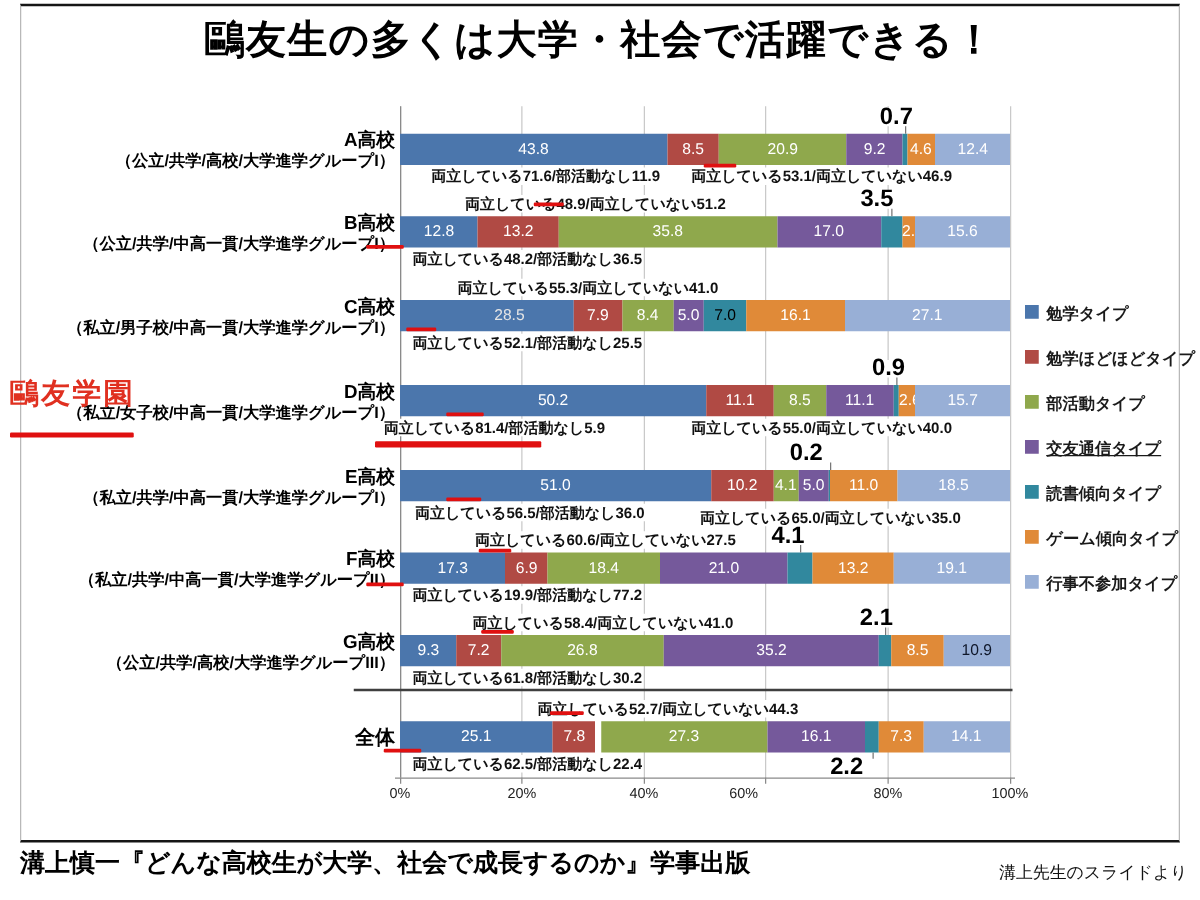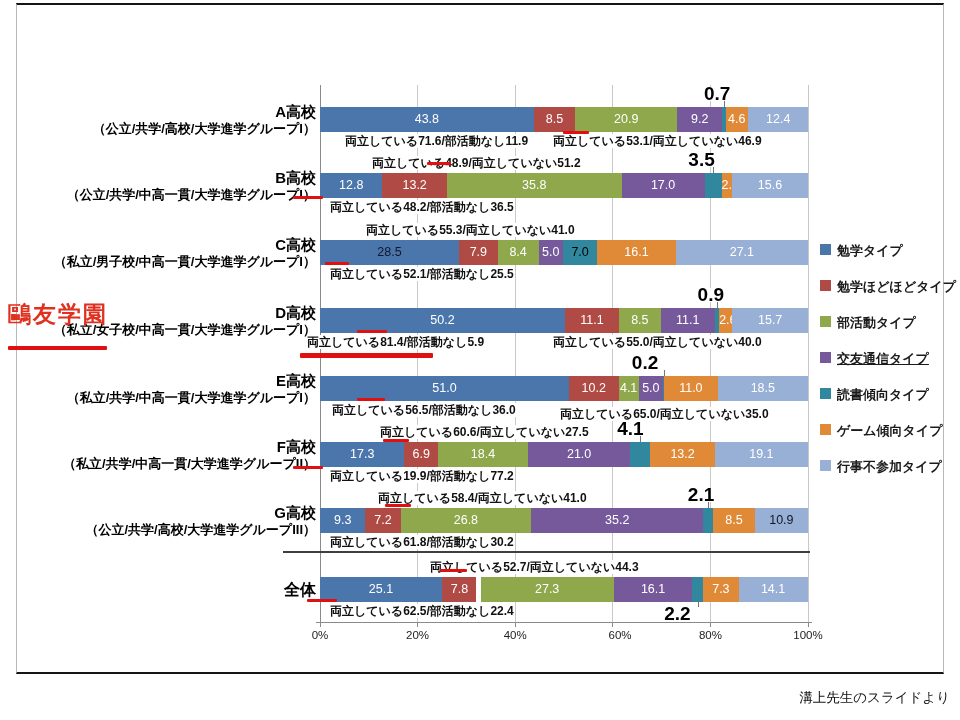--- a/index.html
+++ b/index.html
@@ -29,33 +29,34 @@
   .legend-sw{width:11px;height:11px;}
   .legend-lab{font-size:13px;font-weight:600;color:#1a1a1a;white-space:nowrap;}
   .caption{left:16px;top:677px;font-size:20px;font-weight:700;white-space:nowrap;}
   .srcnote{right:10px;top:689px;font-size:13.5px;font-weight:500;color:#111;white-space:nowrap;}
 </style>
 </head>
 <body>
 
 <div class="slide">
   <div class="abs frame"></div>
+  <div class="abs title">鷗友生の多くは大学・社会で活躍できる！</div>
   <div class="abs" id="chart">
       <div class="abs grid" style="left: 319.5px; top: 85px; height: 537px;"></div>
       <div class="abs tick" style="left: 319.5px; top: 622px;"></div>
       <div class="abs ticklab" style="left: 320px; top: 629px;">0%</div>
       <div class="abs grid" style="left: 417.1px; top: 85px; height: 537px;"></div>
       <div class="abs tick" style="left: 417.1px; top: 622px;"></div>
       <div class="abs ticklab" style="left: 417.6px; top: 629px;">20%</div>
       <div class="abs grid" style="left: 514.7px; top: 85px; height: 537px;"></div>
       <div class="abs tick" style="left: 514.7px; top: 622px;"></div>
       <div class="abs ticklab" style="left: 515.2px; top: 629px;">40%</div>
       <div class="abs grid" style="left: 612.3px; top: 85px; height: 537px;"></div>
       <div class="abs tick" style="left: 612.3px; top: 622px;"></div>
-      <div class="abs ticklab" style="left: 620px; top: 629px;">60%</div>
+      <div class="abs ticklab" style="left: 595px; top: 629px;">60%</div>
       <div class="abs grid" style="left: 709.9px; top: 85px; height: 537px;"></div>
       <div class="abs tick" style="left: 709.9px; top: 622px;"></div>
       <div class="abs ticklab" style="left: 710.4px; top: 629px; text-align: right;">80%</div>
       <div class="abs grid" style="left: 807.5px; top: 85px; height: 537px;"></div>
       <div class="abs tick" style="left: 807.5px; top: 622px;"></div>
       <div class="abs ticklab" style="left: 808px; top: 629px;">100%</div>
       <div class="abs vaxis" style="left: 319.5px; top: 85px; height: 537px;"></div>
       <div class="abs xaxis" style="left: 316px; top: 622px; width: 496px;"></div>
       <div class="abs sep" style="left: 283px; top: 551px; width: 527px;"></div>
       <div class="abs rowlab1" style="top: 103px;">A高校</div>
@@ -104,21 +105,21 @@
       <div class="abs seg" style="left: 731.872px; top: 173px; width: 76.128px; background: rgb(152, 175, 214);">
         <div class="seglab" style="color: rgb(255, 255, 255);">15.6</div>
       </div>
       <div class="abs callout" style="left: 701.544px; top: 153px;">3.5</div>
       <div class="abs leader" style="left: 713.084px; top: 167px; height: 6px;"></div>
       <div class="abs note" style="left: 372px; top: 156px;">両立している48.9/両立していない51.2</div>
       <div class="abs note" style="left: 330px; top: 200px;">両立している48.2/部活動なし36.5</div>
       <div class="abs rowlab1" style="top: 236px;">C高校</div>
       <div class="abs rowlab2" style="top: 253px;">（私立/男子校/中高一貫/大学進学グループI）</div>
       <div class="abs seg" style="left: 320px; top: 240px; width: 139.08px; background: rgb(75, 118, 172);">
-        <div class="seglab" style="color: #0f172a;">28.5</div>
+        <div class="seglab" style="color: #e5e5e5; margin-left: 18px;">28.5</div>
       </div>
       <div class="abs seg" style="left: 459.08px; top: 240px; width: 38.552px; background: rgb(176, 74, 68);">
         <div class="seglab" style="color: rgb(255, 255, 255);">7.9</div>
       </div>
       <div class="abs seg" style="left: 497.632px; top: 240px; width: 40.992px; background: rgb(143, 168, 76);">
         <div class="seglab" style="color: rgb(255, 255, 255);">8.4</div>
       </div>
       <div class="abs seg" style="left: 538.624px; top: 240px; width: 24.4px; background: rgb(117, 89, 155);">
         <div class="seglab" style="color: rgb(255, 255, 255);">5.0</div>
       </div>
@@ -279,14 +280,15 @@
       <div class="abs redmark" style="left: 357px; top: 330px; width: 30px; height: 3px;"></div>
       <div class="abs redmark" style="left: 300px; top: 353px; width: 133px; height: 5px;"></div>
       <div class="abs redmark" style="left: 357px; top: 398px; width: 28px; height: 3px;"></div>
       <div class="abs redmark" style="left: 383px; top: 439px; width: 26px; height: 3px;"></div>
       <div class="abs redmark" style="left: 293px; top: 466px; width: 30px; height: 3px;"></div>
       <div class="abs redmark" style="left: 385px; top: 504px; width: 26px; height: 3px;"></div>
       <div class="abs redmark" style="left: 440px; top: 569px; width: 27px; height: 3px;"></div>
       <div class="abs redmark" style="left: 307px; top: 599px; width: 30px; height: 3px;"></div>
       <div class="abs redmark" style="left: 8px; top: 346px; width: 99px; height: 4px;"></div>
     </div>
+  <div class="abs caption">溝上慎一『どんな高校生が大学、社会で成長するのか』学事出版</div>
   <div class="abs srcnote">溝上先生のスライドより</div>
 </div>
 
 </body></html>

